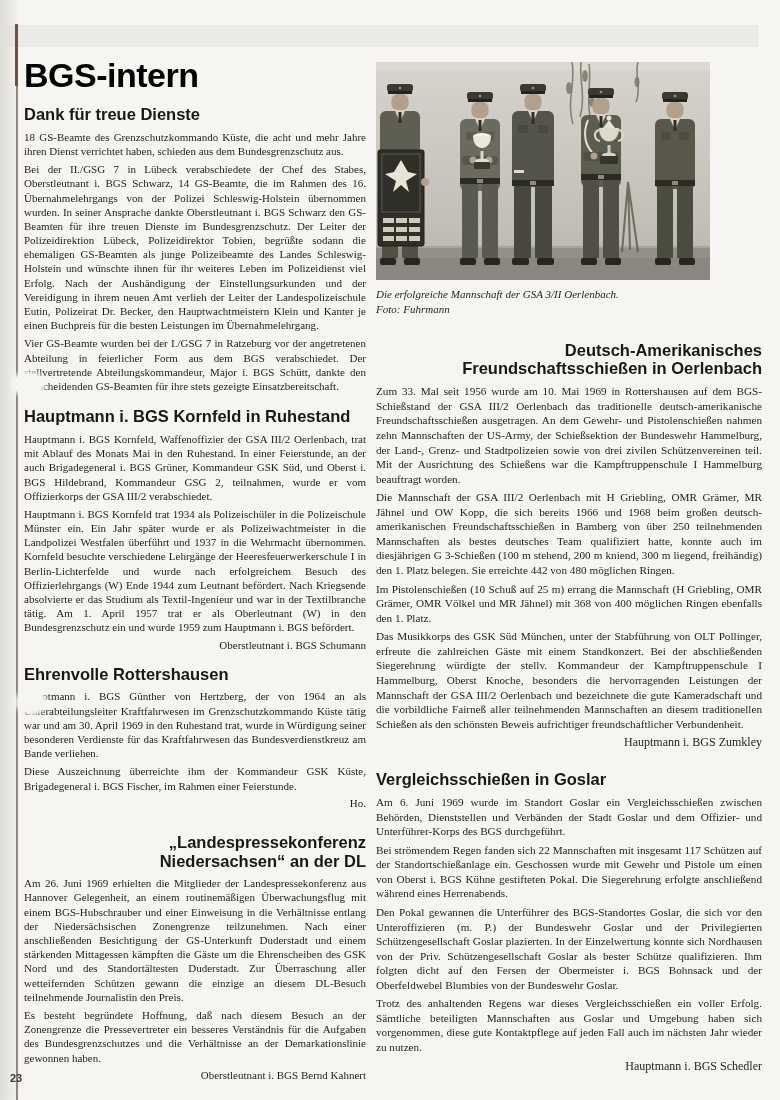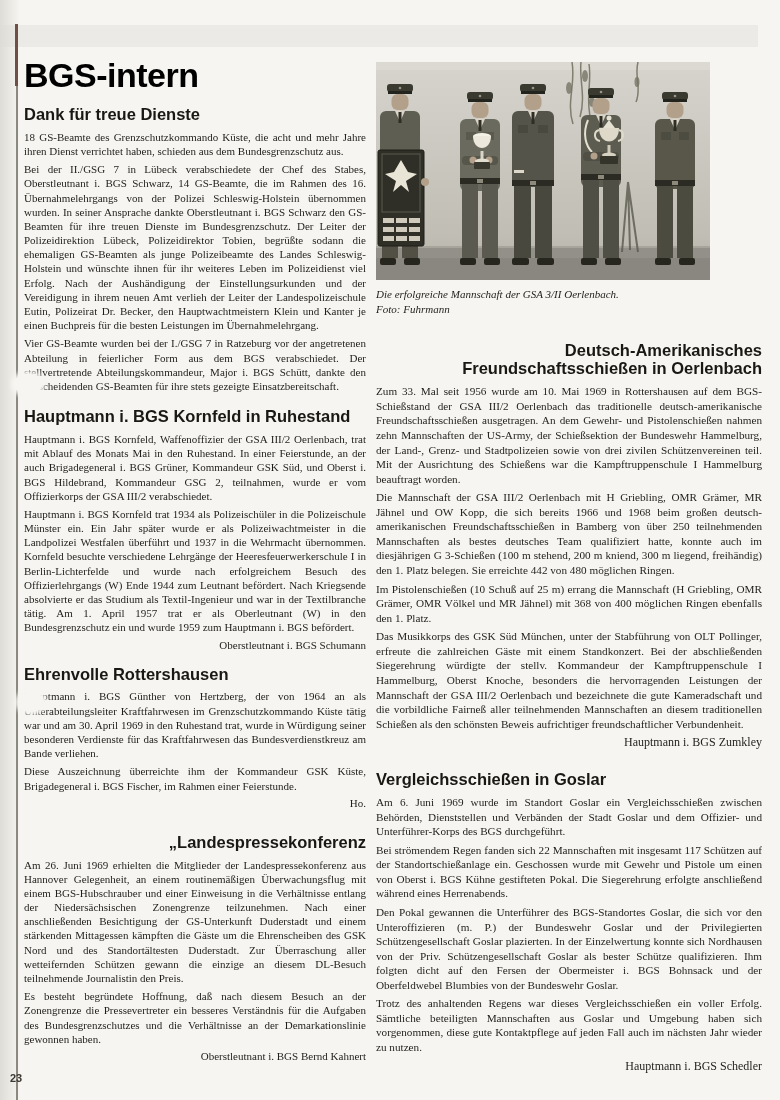--- a/index.html
+++ b/index.html
@@ -66,20 +66,21 @@
     <section>
       <h2>Ehrenvolle Rottershausen</h2>
       <p class="body">Hauptmann i. BGS Günther von Hertzberg, der von 1964 an als Unterabteilungsleiter Kraftfahrwesen im Grenzschutzkommando Küste tätig war und am 30. April 1969 in den Ruhestand trat, wurde in Würdigung seiner besonderen Verdienste für das Kraftfahrwesen das Bundesverdienstkreuz am Bande verliehen.</p>
       <p class="body">Diese Auszeichnung überreichte ihm der Kommandeur GSK Küste, Brigadegeneral i. BGS Fischer, im Rahmen einer Feierstunde.</p>
       <p class="sig">Ho.</p>
     </section>
 
     <section>
       <h2 class="mt-lg">
         <span>„Landespressekonferenz</span>
+        <span>Niedersachsen“ an der DL</span>
       </h2>
       <p class="body">Am 26. Juni 1969 erhielten die Mitglieder der Landespressekonferenz aus Hannover Gelegenheit, an einem routinemäßigen Überwachungsflug mit einem BGS-Hubschrauber und einer Einweisung in die Verhältnisse entlang der Niedersächsischen Zonengrenze teilzunehmen. Nach einer anschließenden Besichtigung der GS-Unterkunft Duderstadt und einem stärkenden Mittagessen kämpften die Gäste um die Ehrenscheiben des GSK Nord und des Standortältesten Duderstadt. Zur Überraschung aller wetteifernden Schützen gewann die einzige an diesem DL-Besuch teilnehmende Journalistin den Preis.</p>
       <p class="body">Es besteht begründete Hoffnung, daß nach diesem Besuch an der Zonengrenze die Pressevertreter ein besseres Verständnis für die Aufgaben des Bundesgrenzschutzes und die Verhältnisse an der Demarkationslinie gewonnen haben.</p>
       <p class="sig">Oberstleutnant i. BGS Bernd Kahnert</p>
     </section>
   </div>
 
   <div class="col col-right">
     <figure class="photo-figure">
       <div class="photo">

